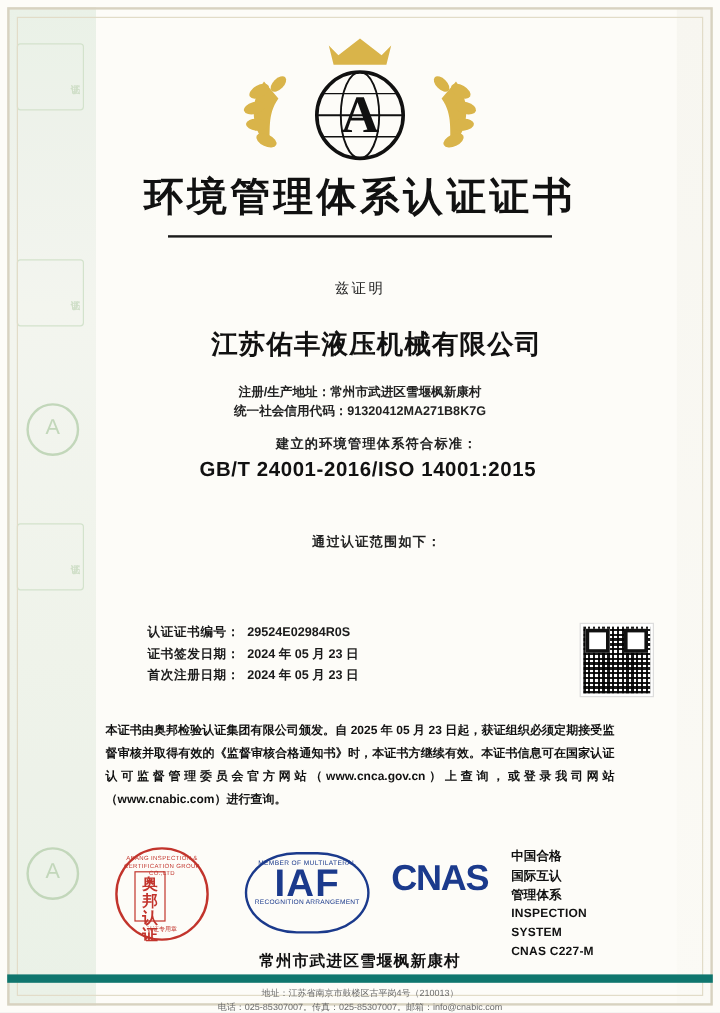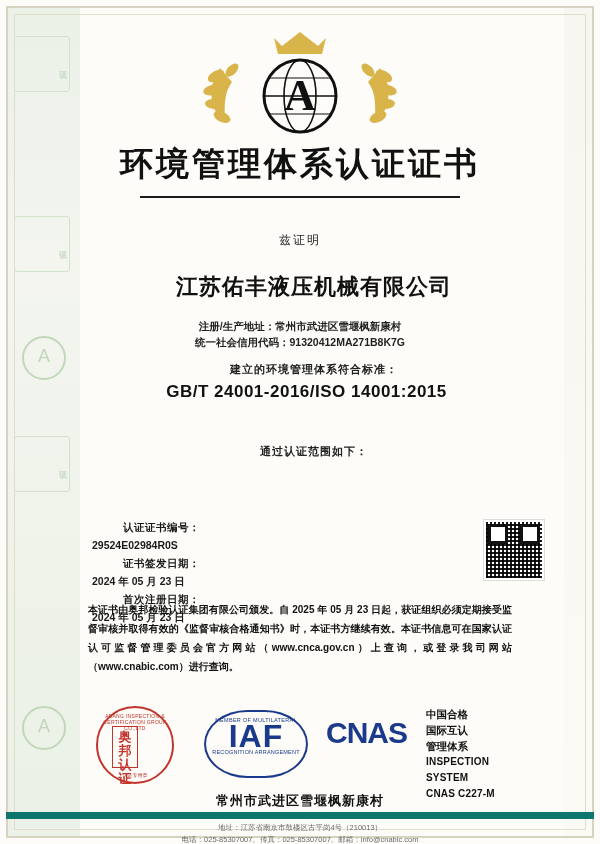--- a/index.html
+++ b/index.html
@@ -172,21 +172,21 @@
   .details {
     position: absolute;
     left: 92px;
     top: 518px;
     width: 330px;
     font-size: 10.5px;
     color: #1a1a1a;
     font-weight: 700;
     line-height: 18px;
   }
-  .details .row { display: flex; flex-direction: column; }
+  .details .row { display: flex; }
   .details .k { width: 108px; text-align: right; padding-right: 6px; letter-spacing: .5px; }
   .details .v { flex: 1; text-align: left; }
 
   .qr {
     position: absolute;
     right: 56px;
     top: 520px;
     width: 56px;
     height: 56px;
     background:

